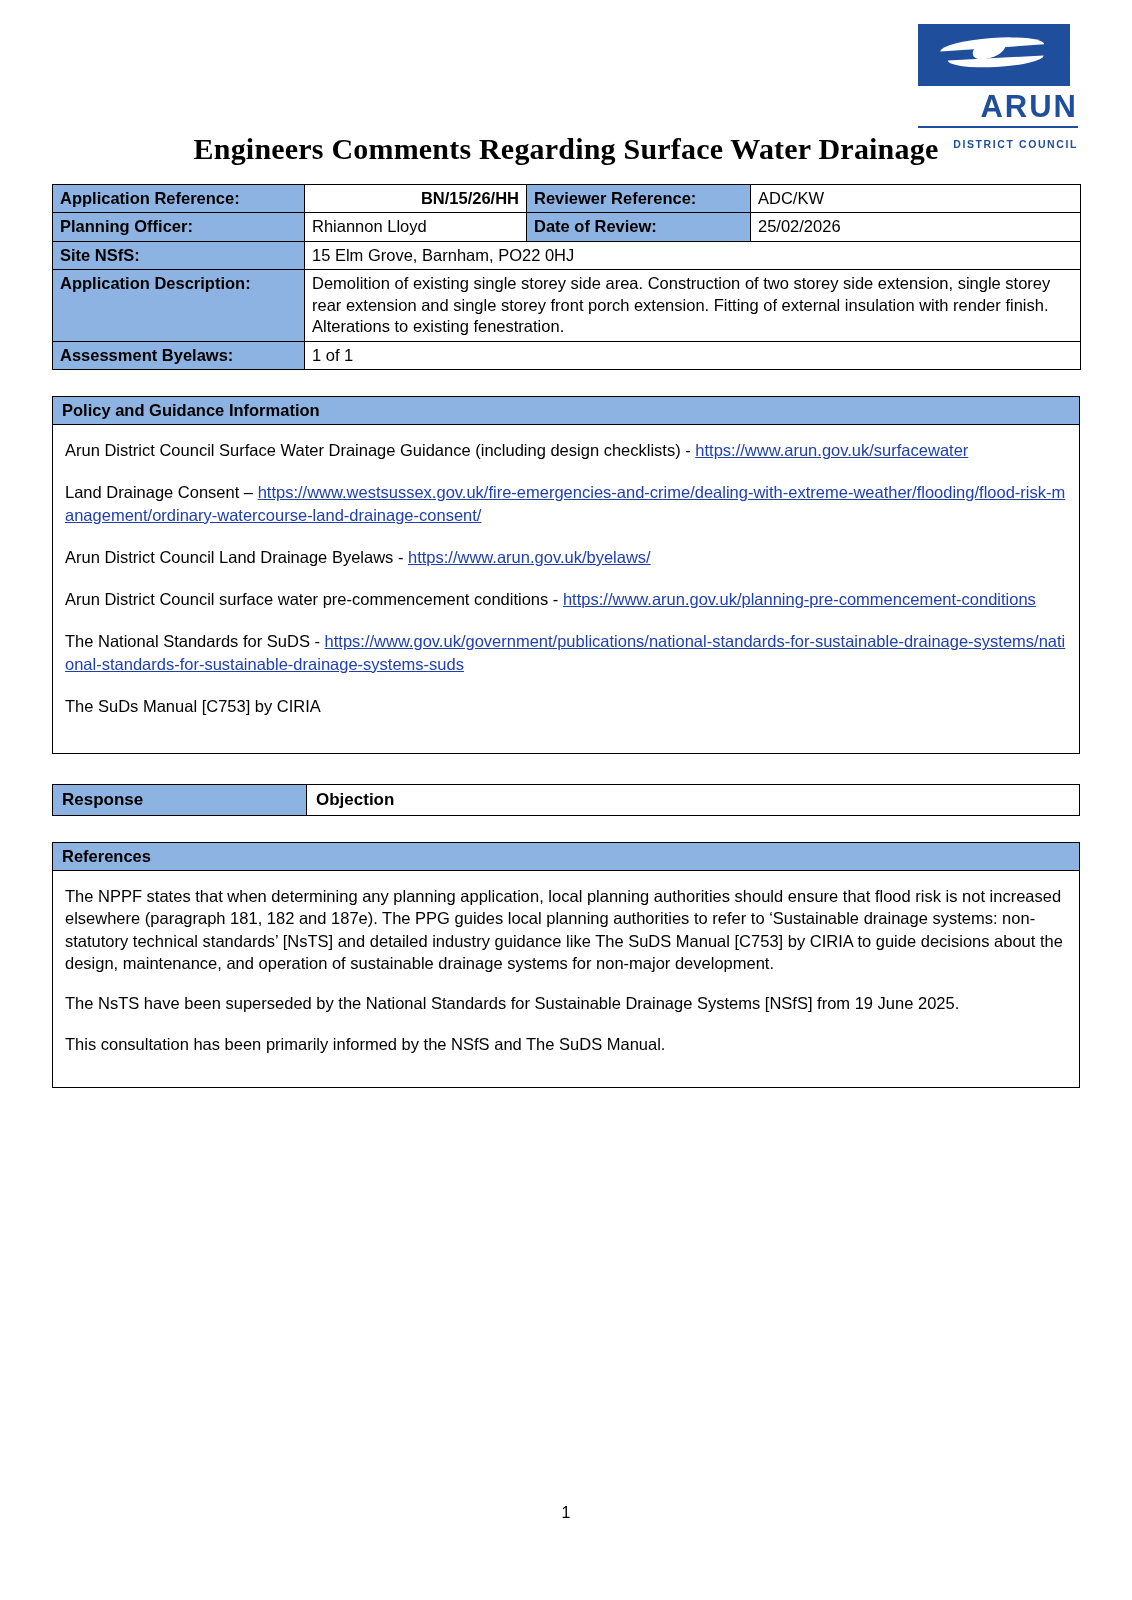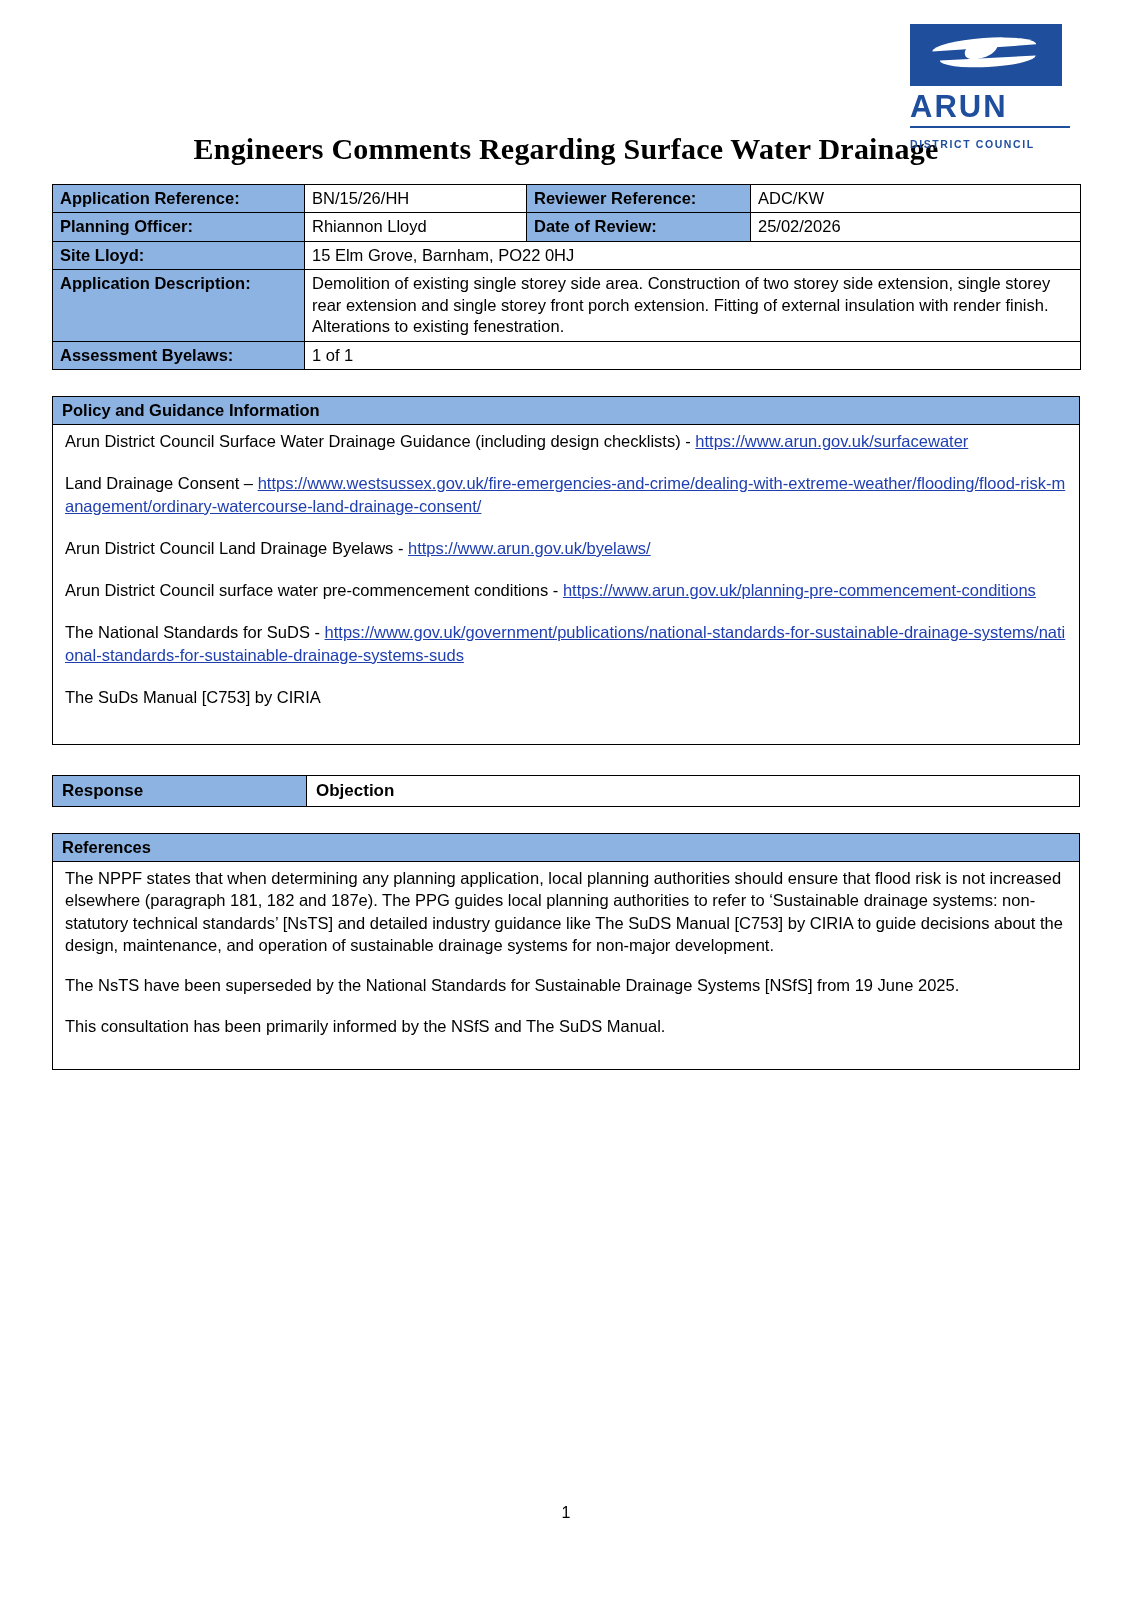--- a/index.html
+++ b/index.html
@@ -19,23 +19,23 @@
     min-height: 1600px;
     position: relative;
     box-sizing: border-box;
     padding: 0 52px;
   }
 
   
   .logo-block {
     position: absolute;
     top: 24px;
-    right: 62px;
+    right: 54px;
     width: 160px;
-    text-align: left;
+    text-align: right;
   }
   .logo-mark {
     width: 152px;
     height: 62px;
     background: #1f4e9c;
     position: relative;
     overflow: hidden;
   }
   .logo-mark .wave1 {
     position: absolute;
@@ -114,39 +114,40 @@
   }
   td.lbl {
     background: #8db3e2;
     font-weight: bold;
     white-space: normal;
   }
   td.val {
     background: #ffffff;
   }
   td.val.bold {
-    font-weight: normal;
+    font-weight: bold;
+    text-align: right;
   }
 
   
   .section {
     width: 1028px;
     margin-top: 26px;
   }
   .section-header {
     background: #8db3e2;
     border: 1px solid #000000;
     font-weight: bold;
     font-size: 16.5px;
     padding: 4px 9px;
   }
   .section-body {
     border: 1px solid #000000;
     border-top: none;
-    padding: 5px 12px 20px 12px;
+    padding: 14px 12px 20px 12px;
     font-size: 16.5px;
     line-height: 1.35;
   }
   .section-body p {
     margin: 0 0 20px 0;
   }
   .section-body p:last-child {
     margin-bottom: 16px;
   }
   a.link {
@@ -220,21 +221,21 @@
         <td class="lbl">Reviewer Reference:</td>
         <td class="val">ADC/KW</td>
       </tr>
       <tr>
         <td class="lbl">Planning Officer:</td>
         <td class="val">Rhiannon Lloyd</td>
         <td class="lbl">Date of Review:</td>
         <td class="val">25/02/2026</td>
       </tr>
       <tr>
-        <td class="lbl">Site Lloyd:</td>
+        <td class="lbl">Site NSfS:</td>
         <td class="val" colspan="3">15 Elm Grove, Barnham, PO22 0HJ</td>
       </tr>
       <tr>
         <td class="lbl">Application Description:</td>
         <td class="val" colspan="3">Demolition of existing single storey side area. Construction of two storey side extension, single storey rear extension and single storey front porch extension. Fitting of external insulation with render finish. Alterations to existing fenestration.</td>
       </tr>
       <tr>
         <td class="lbl">Assessment Byelaws:</td>
         <td class="val" colspan="3">1 of 1</td>
       </tr>

